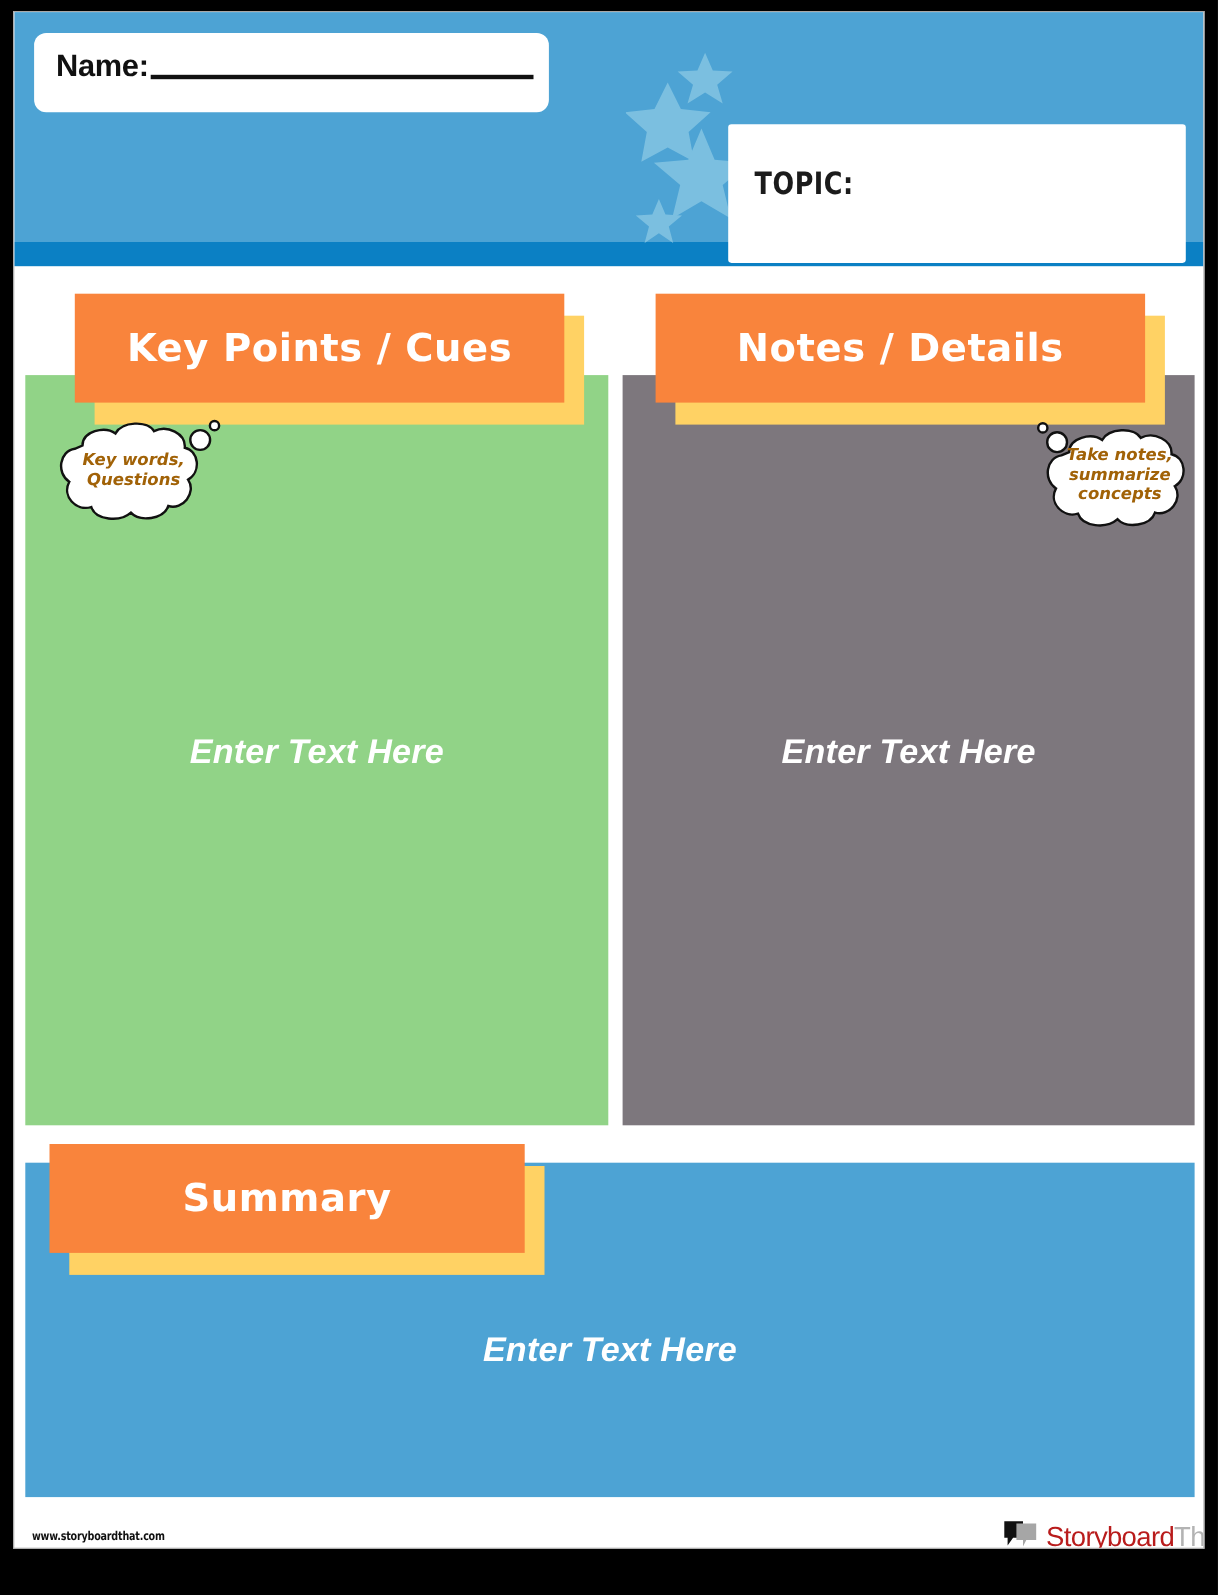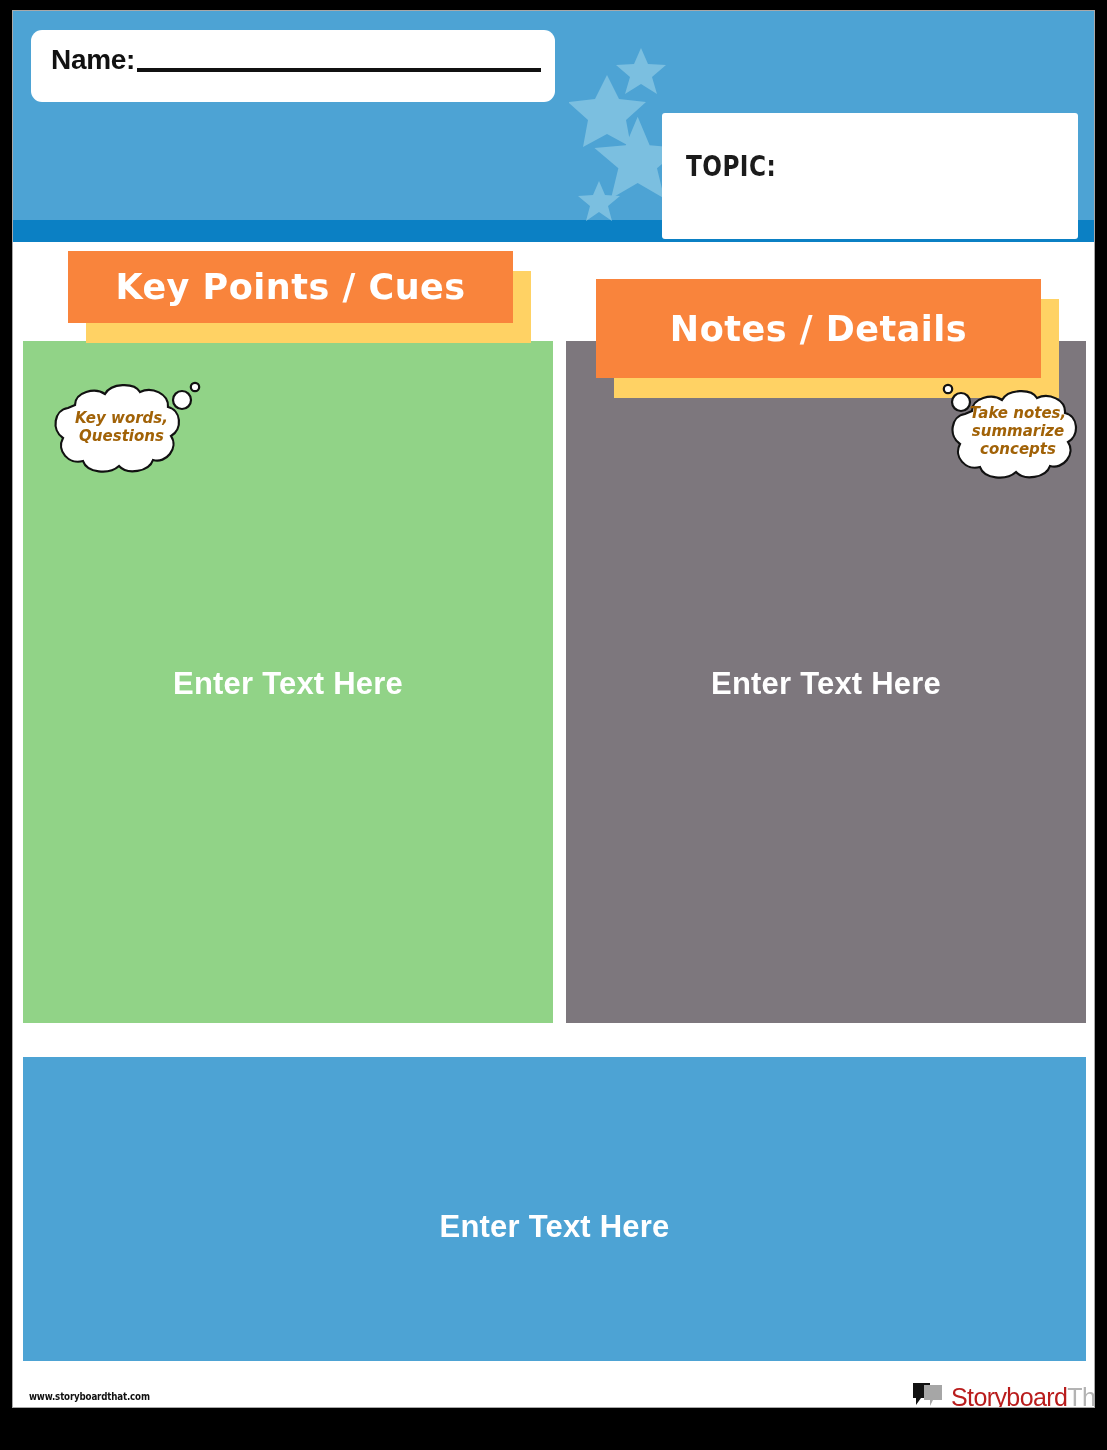--- a/index.html
+++ b/index.html
@@ -59,21 +59,21 @@
     width: 115px;
     height: 190px;
     pointer-events: none;
   }
 
   
   .name-box {
     position: absolute;
     left: 18px;
     top: 19px;
-    width: 524px;
+    width: 468px;
     height: 72px;
     background: #ffffff;
     border-radius: 11px;
     box-sizing: border-box;
   }
   .name-inner {
     position: absolute;
     left: 20px;
     top: 16px;
     right: 14px;
@@ -140,20 +140,21 @@
     letter-spacing: 0.5px;
     color: #1b1b1b;
     text-transform: uppercase;
     transform: scaleX(0.92);
     transform-origin: left center;
   }
 
   
   .panel {
     position: absolute;
+    font-style: italic;
   }
   .panel-cues  { left: 10px;  top: 330px;  width: 530px; height: 682px; background: #91d387; }
   .panel-notes { left: 553px; top: 330px;  width: 520px; height: 682px; background: #7d777d; }
   .panel-summary { left: 10px; top: 1046px; width: 1063px; height: 304px; background: #4da3d4; }
 
   .enter-text {
     position: absolute;
     left: 0;
     width: 100%;
     text-align: center;
@@ -190,22 +191,22 @@
     align-items: center;
     justify-content: center;
   }
   .ribbon .plate span {
     font-family: "DejaVu Sans", "Liberation Sans", sans-serif;
     font-weight: bold;
     font-size: 35px;
     color: #ffffff;
     letter-spacing: 0.5px;
   }
-  .ribbon-cues    { left: 55px;  top: 240px; width: 445px; height: 72px; }
-  .ribbon-notes   { left: 583px; top: 268px; width: 445px; height: 99px; }
+  .ribbon-cues    { left: 55px;  top: 256px; width: 445px; height: 99px; }
+  .ribbon-notes   { left: 583px; top: 256px; width: 445px; height: 99px; }
   .ribbon-summary { left: 32px;  top: 1029px; width: 432px; height: 99px; }
 
   
   .bubble {
     position: absolute;
   }
   .bubble .txt {
     position: absolute;
     left: 0;
     top: 0;
@@ -312,20 +313,26 @@
       </div>
     </div>
 
     <div class="ribbon ribbon-notes">
       <div class="shadow"></div>
       <div class="plate">
         <span>Notes / Details</span>
       </div>
     </div>
 
+    <div class="ribbon ribbon-summary">
+      <div class="shadow"></div>
+      <div class="plate">
+        <span>Summary</span>
+      </div>
+    </div>
 
     <div class="bubble bubble-cues">
       <svg width="165" height="98" viewBox="0 0 165 98" xmlns="http://www.w3.org/2000/svg">
         <g fill="#ffffff" stroke="#111111" stroke-width="2.2">
           <circle cx="156" cy="8" r="4.2"></circle>
           <circle cx="143" cy="21" r="9"></circle>
           <path d="M36,26 C36,13 56,8 66,15 C72,4 95,3 101,13 C113,7 130,15 129,28
                    C142,31 144,50 132,57 C140,69 127,85 114,81 C110,93 88,96 80,87
                    C70,96 48,94 44,82 C30,86 17,72 24,59 C12,51 15,31 29,29 Z"></path>
         </g>

